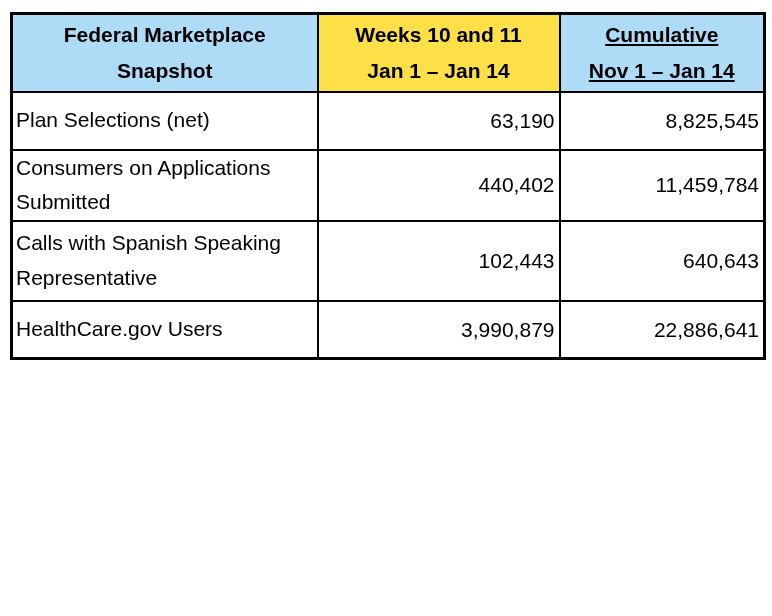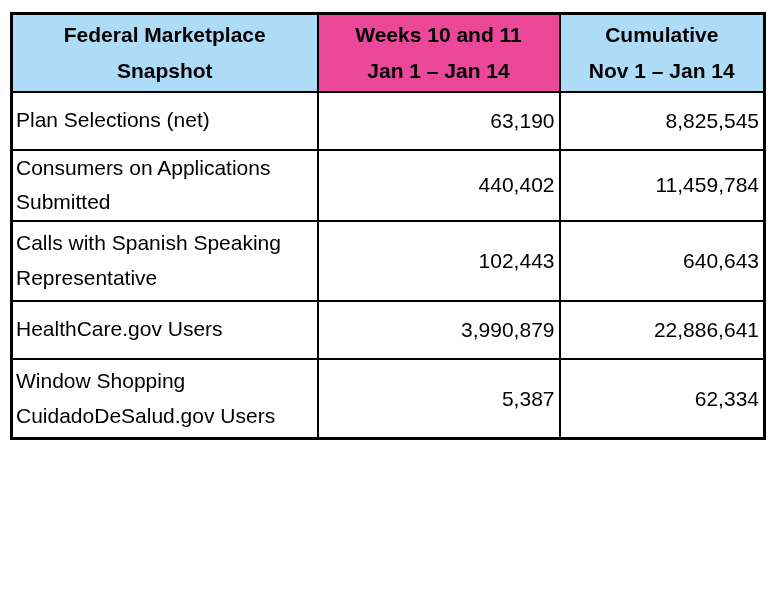--- a/index.html
+++ b/index.html
@@ -60,25 +60,25 @@
     <colgroup>
       <col style="width:306px">
       <col style="width:242px">
       <col style="width:205px">
     </colgroup>
     <thead>
       <tr>
         <th style="background: rgb(174, 220, 247);">
           <span>Federal Marketplace Snapshot</span>
         </th>
-        <th style="background: #ec4899;">
+        <th style="background: #fde047;">
           <div>Weeks 10 and 11</div>
           <div>Jan 1 – Jan 14</div>
         </th>
-        <th style="background: rgb(174, 220, 247);">
+        <th style="background: rgb(174, 220, 247); text-decoration: underline;">
           <div>Cumulative</div>
           <div>Nov 1 – Jan 14</div>
         </th>
       </tr>
     </thead>
     <tbody>
       <tr class="row-normal">
         <td class="label-cell">Plan Selections (net)</td>
         <td class="num-cell">63,190</td>
         <td class="num-cell">8,825,545</td>
@@ -91,20 +91,15 @@
       <tr class="row-tall">
         <td class="label-cell">Calls with Spanish Speaking Representative</td>
         <td class="num-cell">102,443</td>
         <td class="num-cell">640,643</td>
       </tr>
       <tr class="row-normal">
         <td class="label-cell">HealthCare.gov Users</td>
         <td class="num-cell">3,990,879</td>
         <td class="num-cell">22,886,641</td>
       </tr>
-      <tr class="row-tall">
-        <td class="label-cell">Window Shopping CuidadoDeSalud.gov Users</td>
-        <td class="num-cell">5,387</td>
-        <td class="num-cell">62,334</td>
-      </tr>
     </tbody>
   </table>
 </div>
 
 </body></html>

